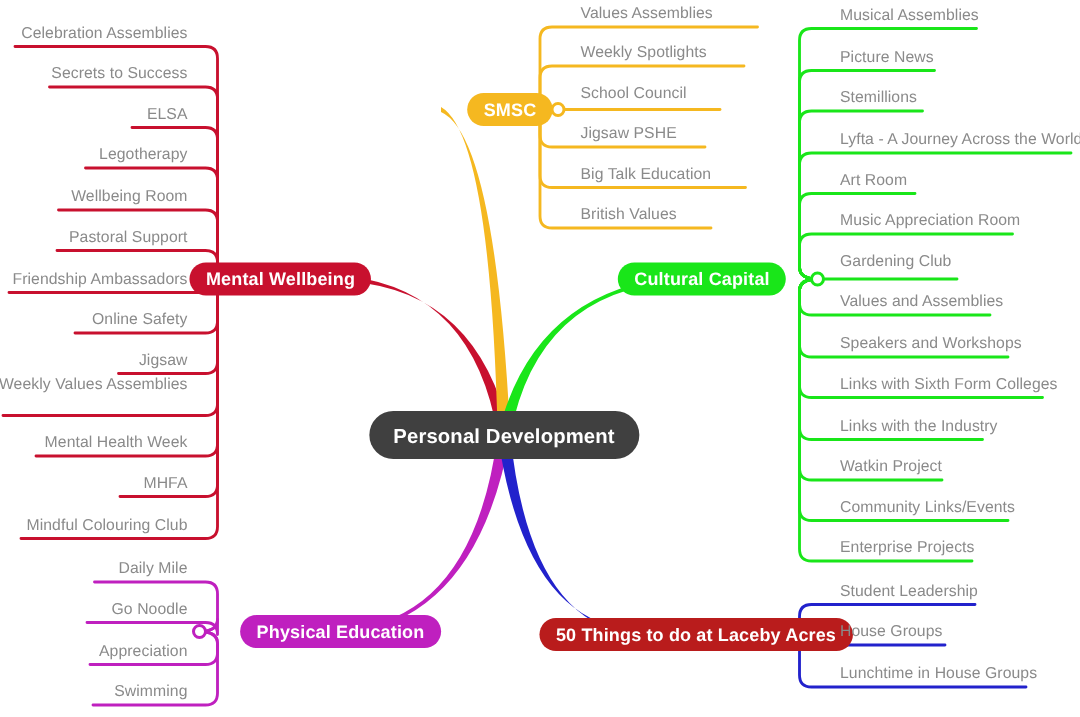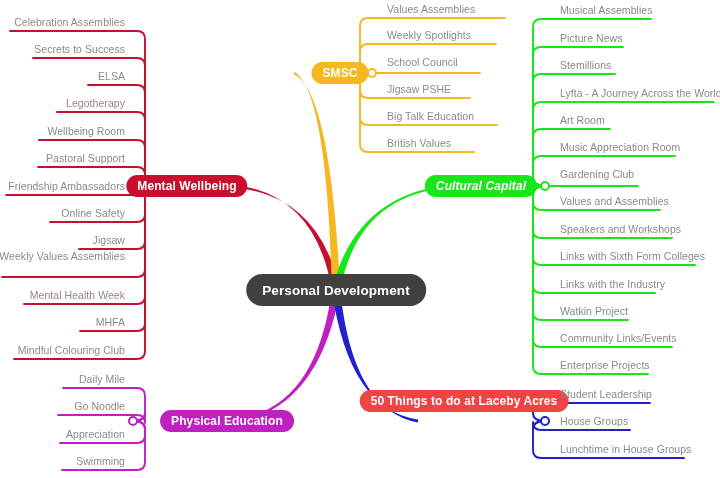--- a/index.html
+++ b/index.html
@@ -149,37 +149,37 @@
       <div class="leaf-label left-side" style="top: 461px; right: 595px; color: rgb(138, 138, 138);">Swimming</div>
       <div class="node branch" style="left: 340px; top: 73px; background: rgb(245, 184, 32);">
         <span>SMSC</span>
       </div>
       <div class="leaf-label right-side" style="top: 9px; left: 387px; color: rgb(138, 138, 138);">Values Assemblies</div>
       <div class="leaf-label right-side" style="top: 35px; left: 387px; color: rgb(138, 138, 138);">Weekly Spotlights</div>
       <div class="leaf-label right-side" style="top: 62px; left: 387px; color: rgb(138, 138, 138);">School Council</div>
       <div class="leaf-label right-side" style="top: 89px; left: 387px; color: rgb(138, 138, 138);">Jigsaw PSHE</div>
       <div class="leaf-label right-side" style="top: 116px; left: 387px; color: rgb(138, 138, 138);">Big Talk Education</div>
       <div class="leaf-label right-side" style="top: 143px; left: 387px; color: rgb(138, 138, 138);">British Values</div>
-      <div class="node branch" style="left: 481px; top: 186px; background: rgb(25, 230, 25); font-style: italic;">
+      <div class="node branch" style="left: 468px; top: 186px; background: rgb(25, 230, 25);">
         <span>Cultural Capital</span>
       </div>
       <div class="leaf-label right-side" style="top: 10px; left: 560px; color: rgb(138, 138, 138);">Musical Assemblies</div>
       <div class="leaf-label right-side" style="top: 38px; left: 560px; color: rgb(138, 138, 138);">Picture News</div>
       <div class="leaf-label right-side" style="top: 65px; left: 560px; color: rgb(138, 138, 138);">Stemillions</div>
       <div class="leaf-label right-side" style="top: 93px; left: 560px; color: rgb(138, 138, 138);">Lyfta  - A Journey Across the World</div>
       <div class="leaf-label right-side" style="top: 120px; left: 560px; color: rgb(138, 138, 138);">Art Room</div>
       <div class="leaf-label right-side" style="top: 147px; left: 560px; color: rgb(138, 138, 138);">Music Appreciation Room</div>
       <div class="leaf-label right-side" style="top: 174px; left: 560px; color: rgb(138, 138, 138);">Gardening Club</div>
       <div class="leaf-label right-side" style="top: 201px; left: 560px; color: rgb(138, 138, 138);">Values and Assemblies</div>
       <div class="leaf-label right-side" style="top: 229px; left: 560px; color: rgb(138, 138, 138);">Speakers and Workshops</div>
       <div class="leaf-label right-side" style="top: 256px; left: 560px; color: rgb(138, 138, 138);">Links with Sixth Form Colleges</div>
       <div class="leaf-label right-side" style="top: 284px; left: 560px; color: rgb(138, 138, 138);">Links with the Industry</div>
       <div class="leaf-label right-side" style="top: 311px; left: 560px; color: rgb(138, 138, 138);">Watkin Project</div>
       <div class="leaf-label right-side" style="top: 338px; left: 560px; color: rgb(138, 138, 138);">Community Links/Events</div>
       <div class="leaf-label right-side" style="top: 365px; left: 560px; color: rgb(138, 138, 138);">Enterprise Projects</div>
-      <div class="node branch" style="left: 464px; top: 401px; background: #ef4444;">
+      <div class="node branch" style="left: 464px; top: 423px; background: #b91c1c;">
         <span>50 Things to do at Laceby Acres</span>
       </div>
       <div class="leaf-label right-side" style="top: 394px; left: 560px; color: rgb(138, 138, 138);">Student Leadership</div>
       <div class="leaf-label right-side" style="top: 421px; left: 560px; color: rgb(138, 138, 138);">House Groups</div>
       <div class="leaf-label right-side" style="top: 449px; left: 560px; color: rgb(138, 138, 138);">Lunchtime in House Groups</div>
     </div>
 </div>
 
 </body></html>

